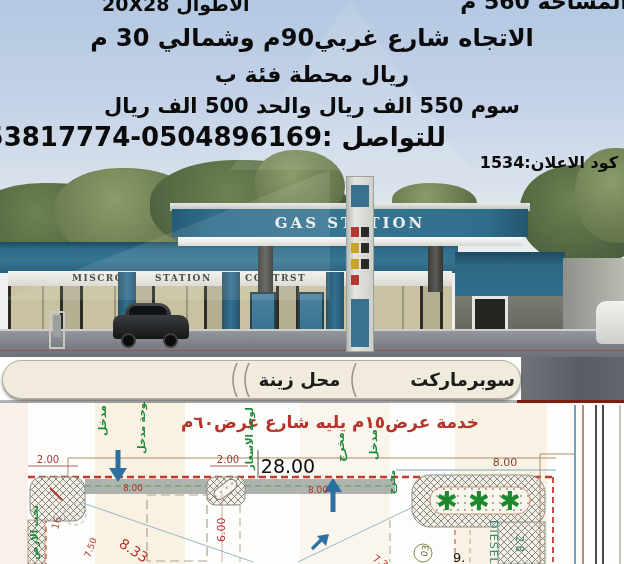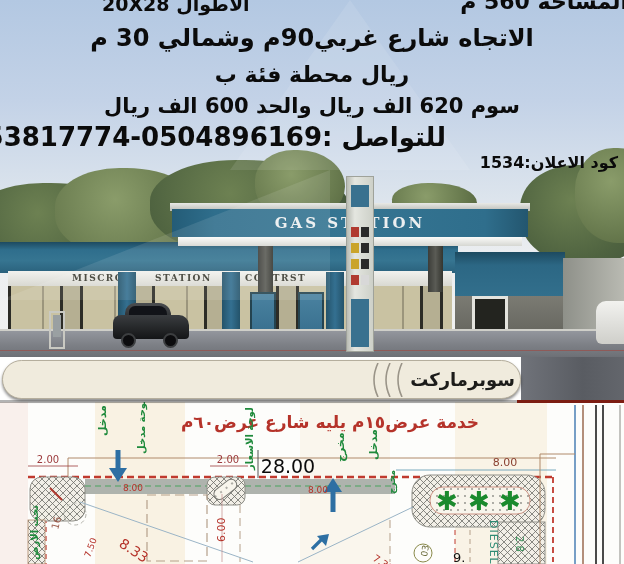--- a/index.html
+++ b/index.html
@@ -160,34 +160,35 @@
 
     <div class="wm" style="left:0;top:170px;width:330px;height:130px;clip-path:polygon(0 100%,100% 0,100% 100%);"></div>
     <div class="wm" style="left:230px;top:0;width:240px;height:170px;clip-path:polygon(0 100%,50% 0,100% 100%);"></div>
   </div>
 
   <div class="hdr">
     <div class="h-line h1r">المساحة 560 م</div>
     <div class="h-line h1l">الأطوال 20X28</div>
     <div class="h-line h2">الاتجاه شارع غربي90م وشمالي 30 م</div>
     <div class="h-line h3">ريال محطة فئة ب</div>
-    <div class="h-line h4">سوم 620 الف ريال والحد 600 الف ريال</div>
+    <div class="h-line h4">سوم 550 الف ريال والحد 500 الف ريال</div>
     <div class="h-line h5">للتواصل :0504896169-0553817774</div>
     <div class="h-line h6">كود الاعلان:1534</div>
   </div>
 
   <div class="tabzone">
     <div class="tab-dark-right"></div>
     <div class="bar">
-      <div class="tab" style="flex:0 0 115px;">سوبرماركت</div>
+      <div class="tab" style="flex:0 0 115px;margin-left:46px;">سوبرماركت</div>
       <div class="sep">
           <svg width="12" height="34" viewBox="0 0 12 34">
             <path d="M9 0 Q1 17 9 34" stroke="#9a9488" fill="none" stroke-width="1.6"></path>
           </svg>
         </div>
+      <div class="tab" style="flex:0 0 95px;">محل زينة</div>
       <div class="sep">
           <svg width="12" height="34" viewBox="0 0 12 34">
             <path d="M9 0 Q1 17 9 34" stroke="#9a9488" fill="none" stroke-width="1.6"></path>
           </svg>
         </div>
       <div class="sep">
           <svg width="12" height="34" viewBox="0 0 12 34">
             <path d="M9 0 Q1 17 9 34" stroke="#9a9488" fill="none" stroke-width="1.6"></path>
           </svg>
         </div>

